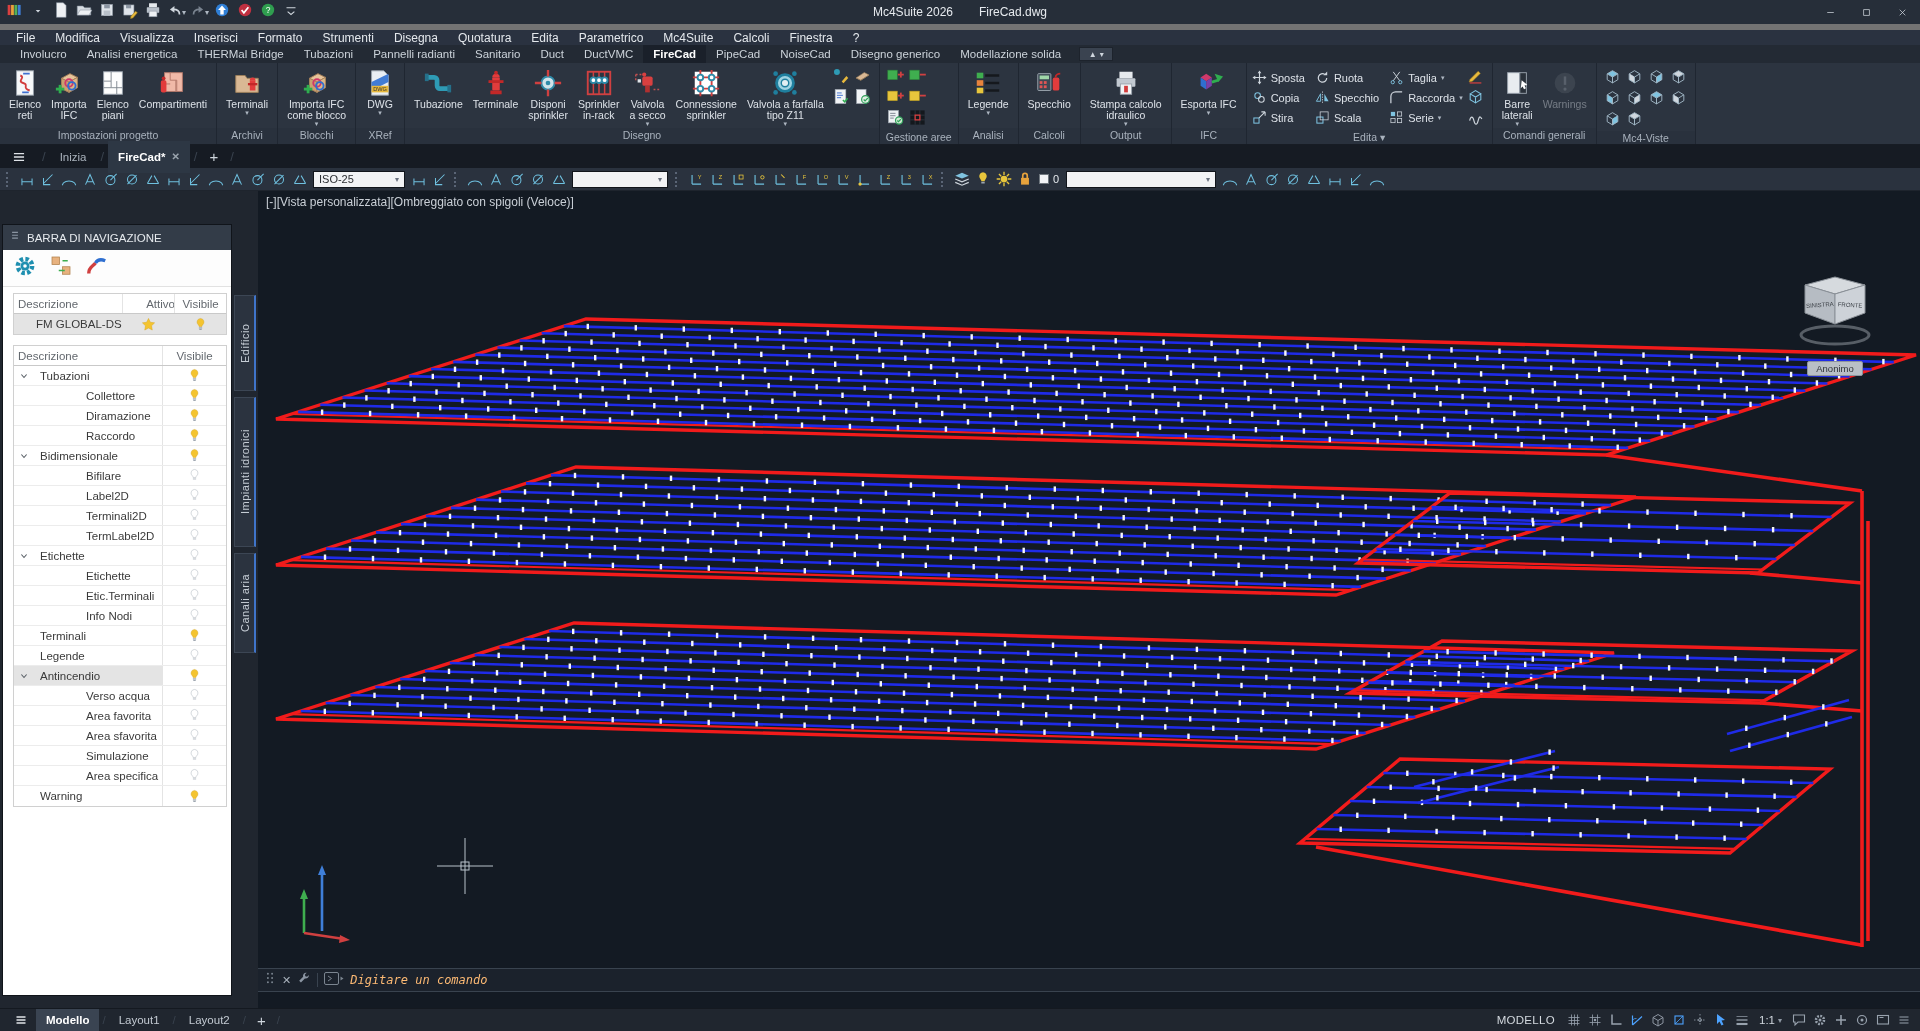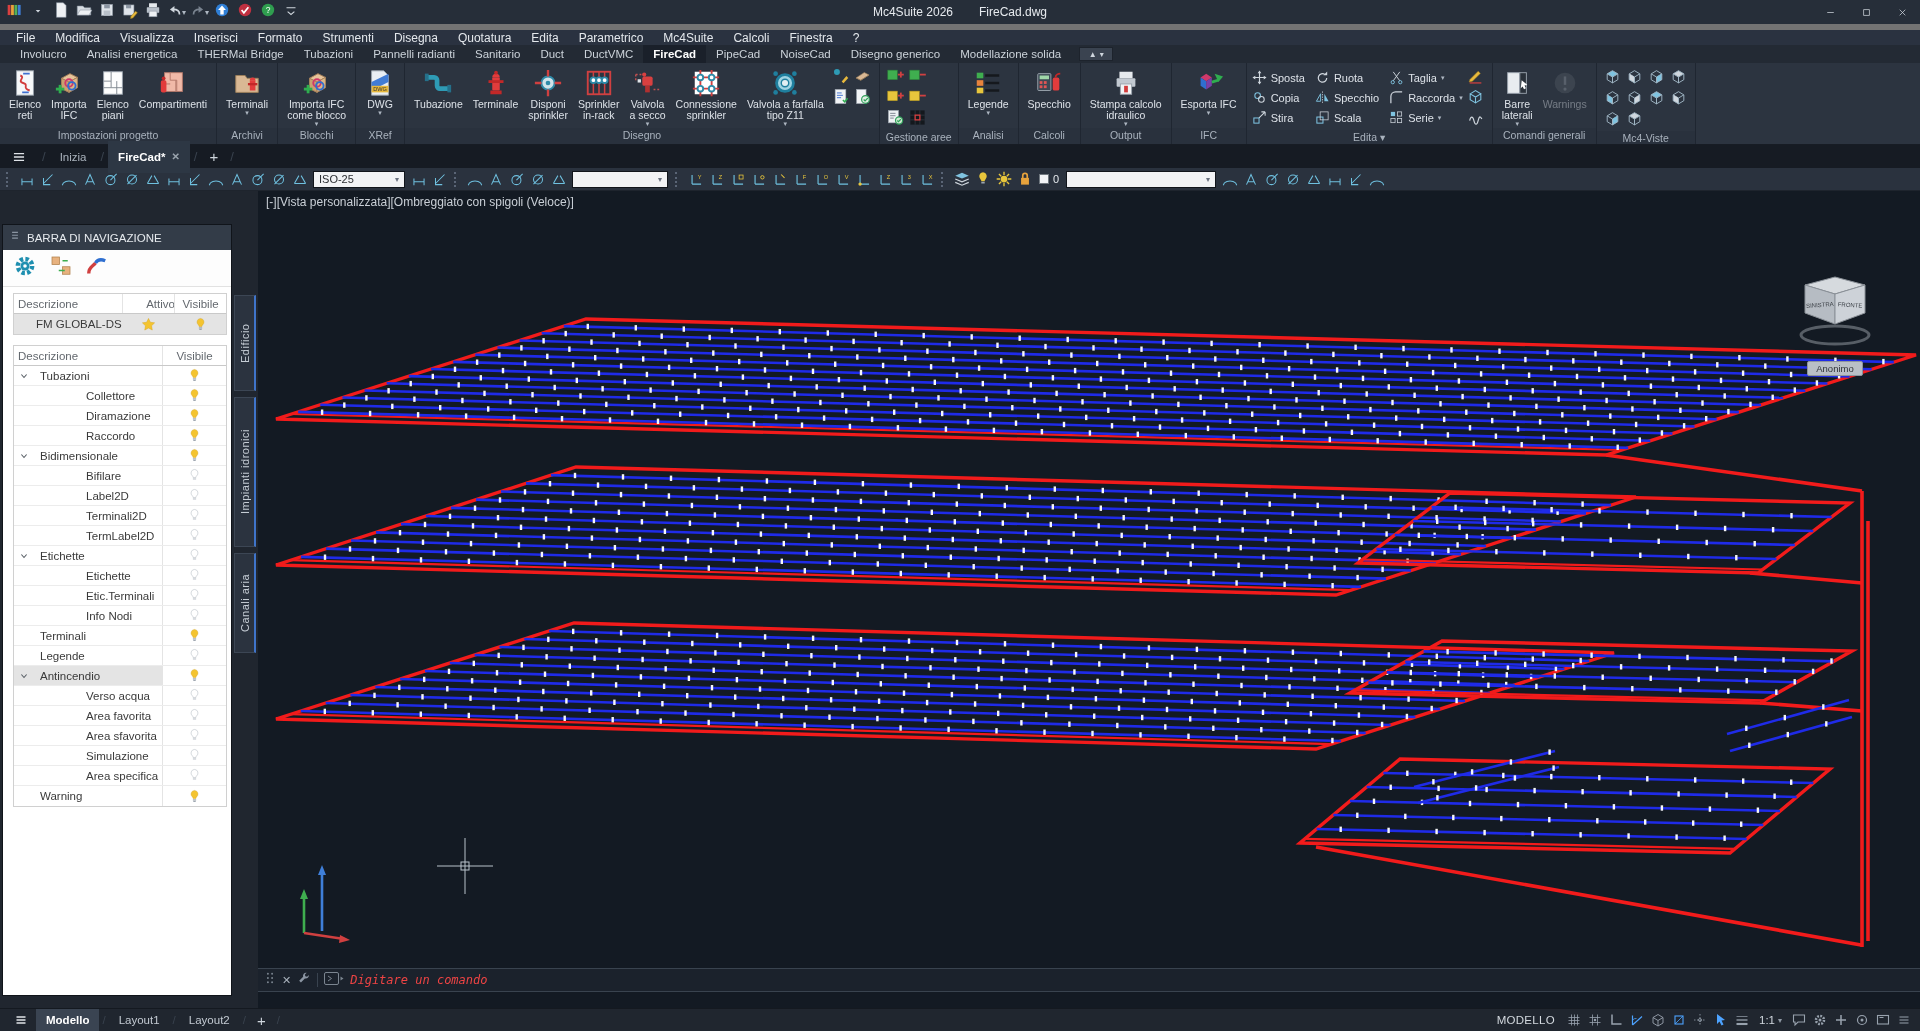--- a/index.html
+++ b/index.html
@@ -72,21 +72,21 @@
   .pc.right{border-left:1px solid #e4e4e4;justify-content:center;flex:none;}
   .stab{position:absolute;left:234px;width:22px;background:#2b333f;border:1px solid #3c4654;border-left:2px solid #3f74c9;color:#c6cdd5;font-size:11px;display:flex;align-items:center;justify-content:center;writing-mode:vertical-rl;transform:rotate(180deg);letter-spacing:.5px;}
 
   
   .canvas{position:relative;flex:1;background:#131a23;overflow:hidden;}
   .vplabel{position:absolute;left:8px;top:4px;font-size:12px;color:#c9cfd6;z-index:3;}
   #cadsvg{position:absolute;left:0;top:0;z-index:1;}
   .viewcube{position:absolute;right:37px;top:78px;width:96px;text-align:center;z-index:3;}
   .userchip{display:inline-block;margin-top:4px;background:#b9bfc6;border:1px solid #8d949c;border-radius:2px;color:#2f3338;font-size:9.5px;padding:0 8px;line-height:13px;}
   .cmdbar{position:absolute;left:0;right:0;bottom:16px;height:24px;background:#1b222c;border-top:1px solid #39434f;border-bottom:1px solid #39434f;display:flex;align-items:center;gap:6px;padding:0 6px;z-index:3;}
-  .cmdtext{font-family:"DejaVu Sans Mono",monospace;font-style:italic;font-size:12px;color:#ef4444;}
+  .cmdtext{font-family:"DejaVu Sans Mono",monospace;font-style:italic;font-size:12px;color:#fdba74;}
   .cmdsep{width:1px;height:14px;background:#39434f;}
 
   
   .statusbar{height:23px;background:#20262f;display:flex;align-items:center;color:#c3cad2;font-size:11.5px;border-top:1px solid #141920;padding:0 6px;}
   .sham{width:30px;display:flex;justify-content:center;}
   .stabm{height:100%;display:flex;align-items:center;padding:0 10px;}
   .stabm.active{background:#3a4452;color:#fff;font-weight:bold;}
   .sslash{color:#39424e;padding:0 3px;}
   .sright{margin-left:auto;display:flex;align-items:center;gap:1px;}
   .sicon{width:20px;height:19px;display:flex;align-items:center;justify-content:center;}

